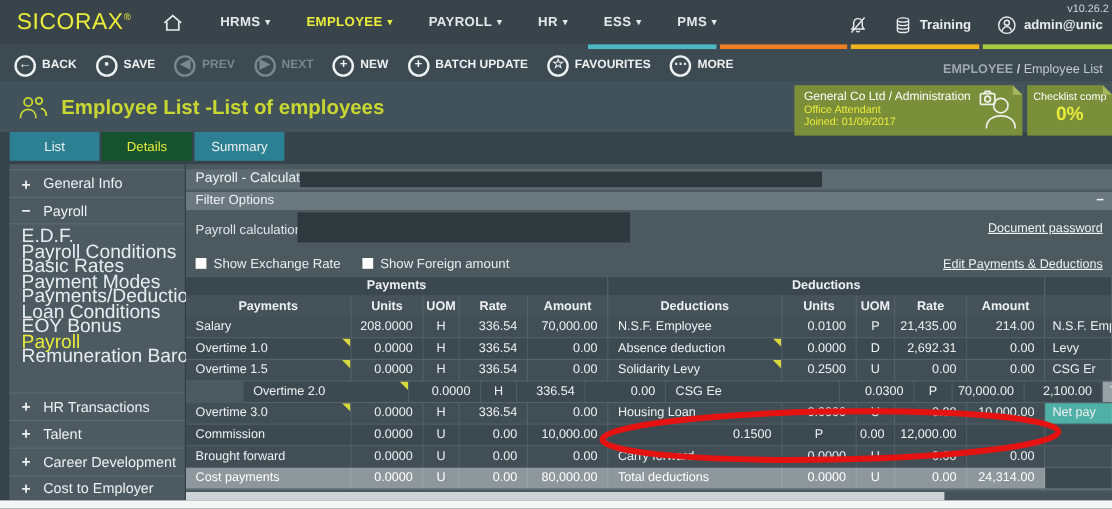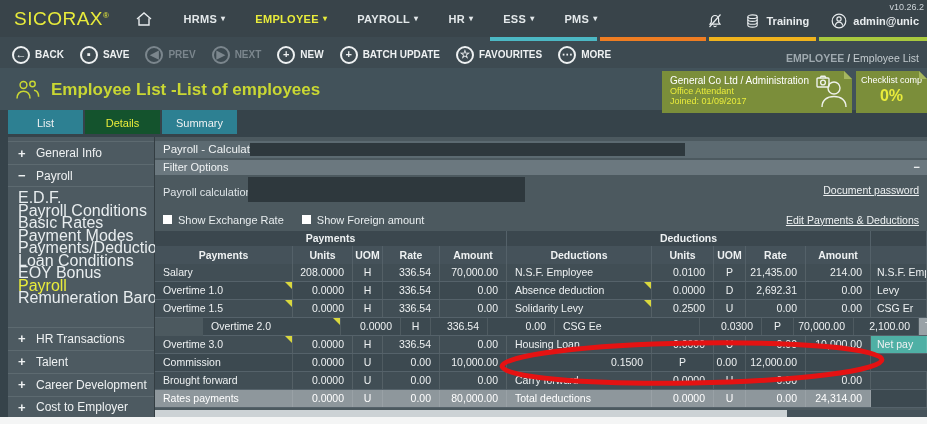--- a/index.html
+++ b/index.html
@@ -449,21 +449,21 @@
           <div class="cr">0.00</div>
           <div class="cr">0.00</div>
           <div class="cl">Carry forward</div>
           <div class="cr">0.0000</div>
           <div class="cc">U</div>
           <div class="cr">0.00</div>
           <div class="cr">0.00</div>
           <div class="cx plain"></div>
         </div>
         <div class="t-row total" style="grid-template-columns: 138px 60px 30px 57px 67px 145px 62px 32px 60px 65px 56px;">
-          <div class="cl">Rates payments</div>
+          <div class="cl">Cost payments</div>
           <div class="cr">0.0000</div>
           <div class="cc">U</div>
           <div class="cr">0.00</div>
           <div class="cr">80,000.00</div>
           <div class="cl">Total deductions</div>
           <div class="cr">0.0000</div>
           <div class="cc">U</div>
           <div class="cr">0.00</div>
           <div class="cr">24,314.00</div>
           <div class="cx dark"></div>

